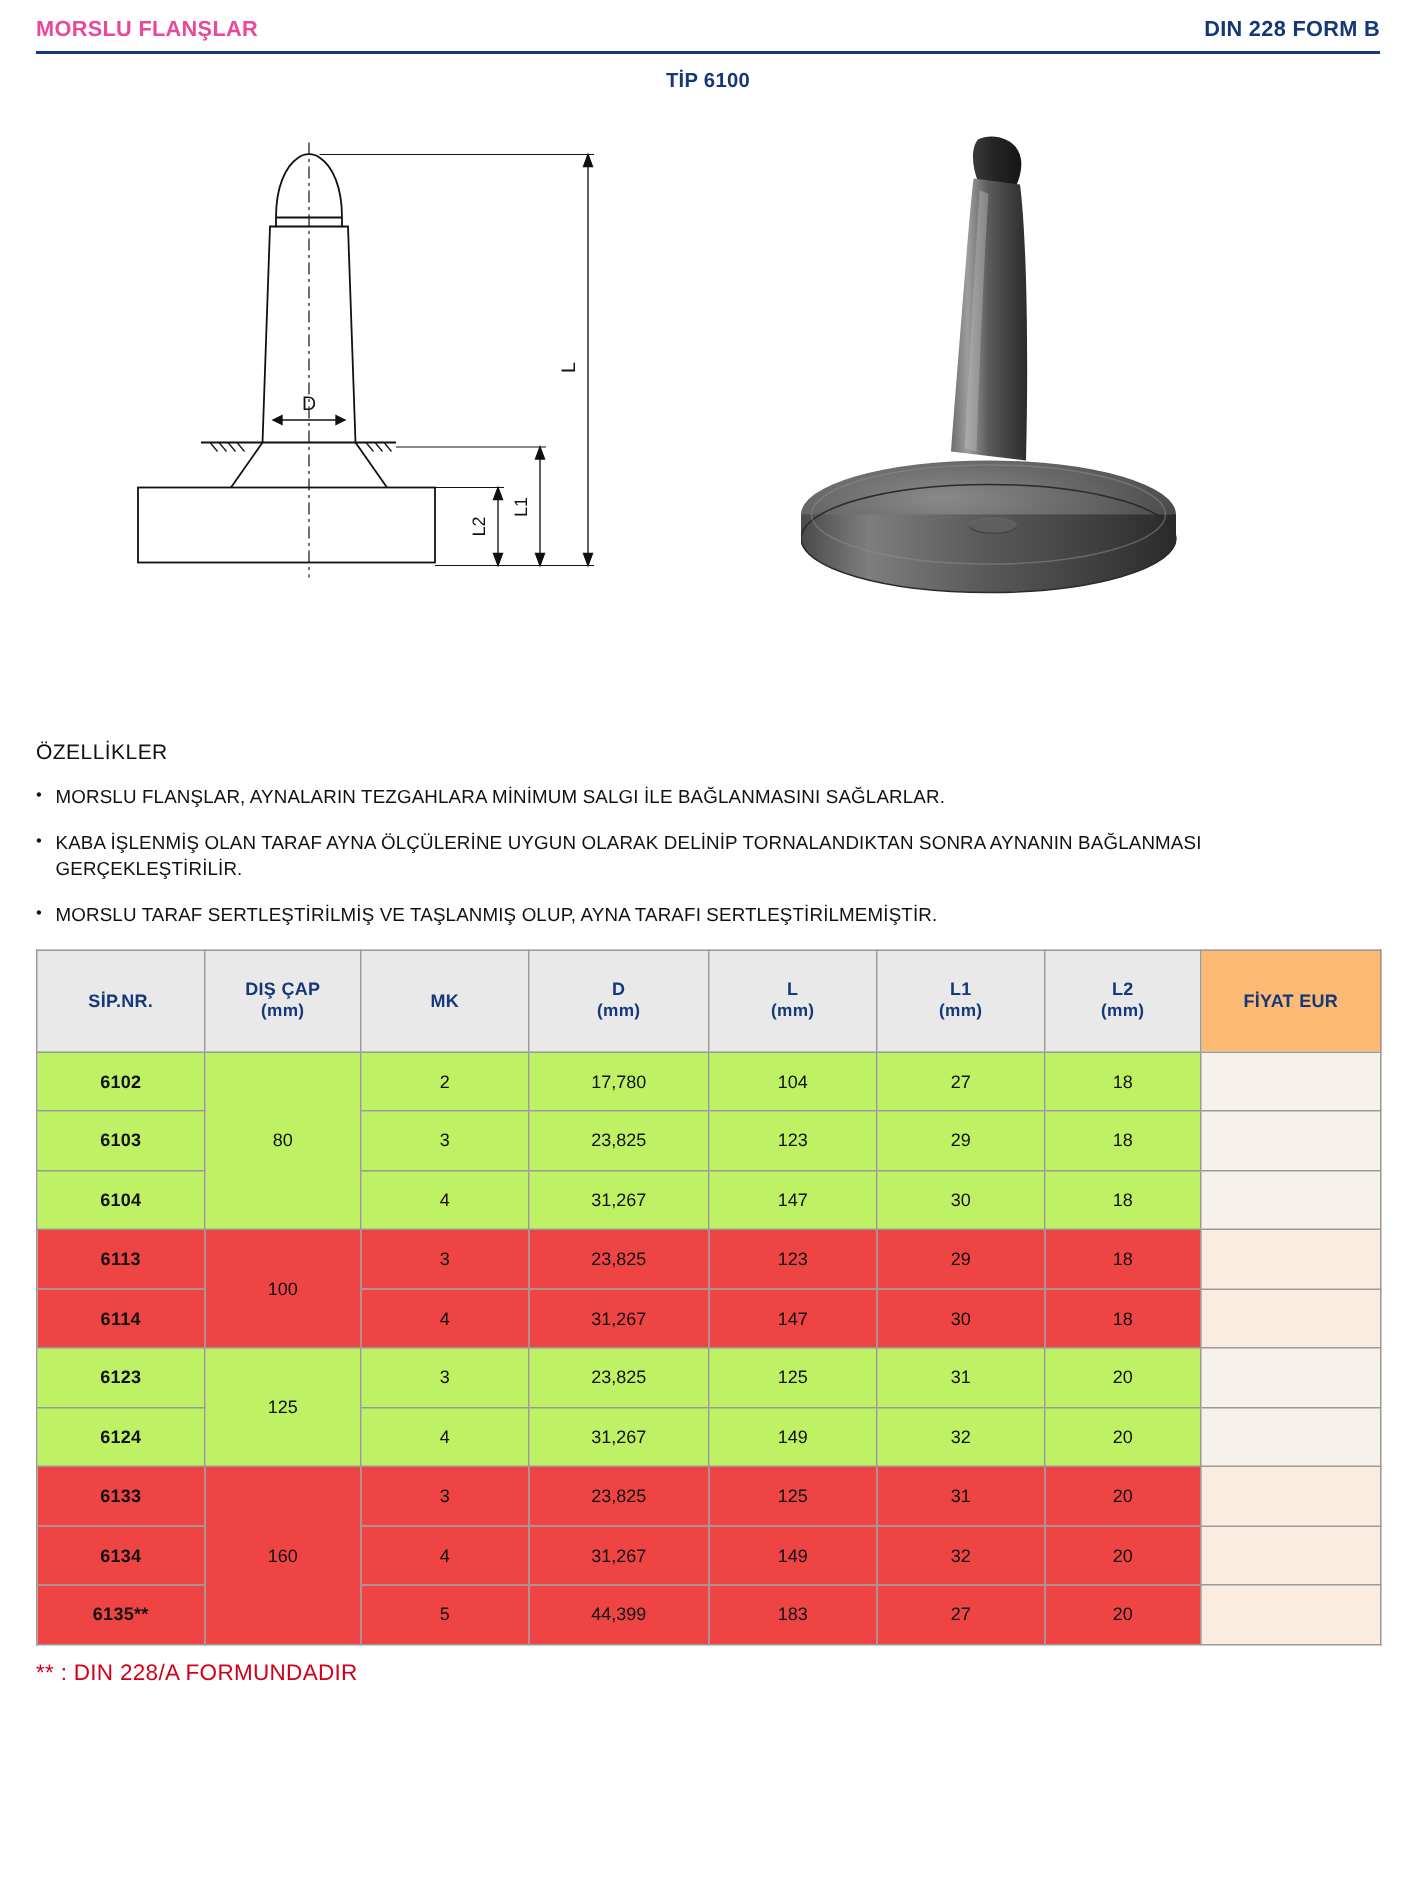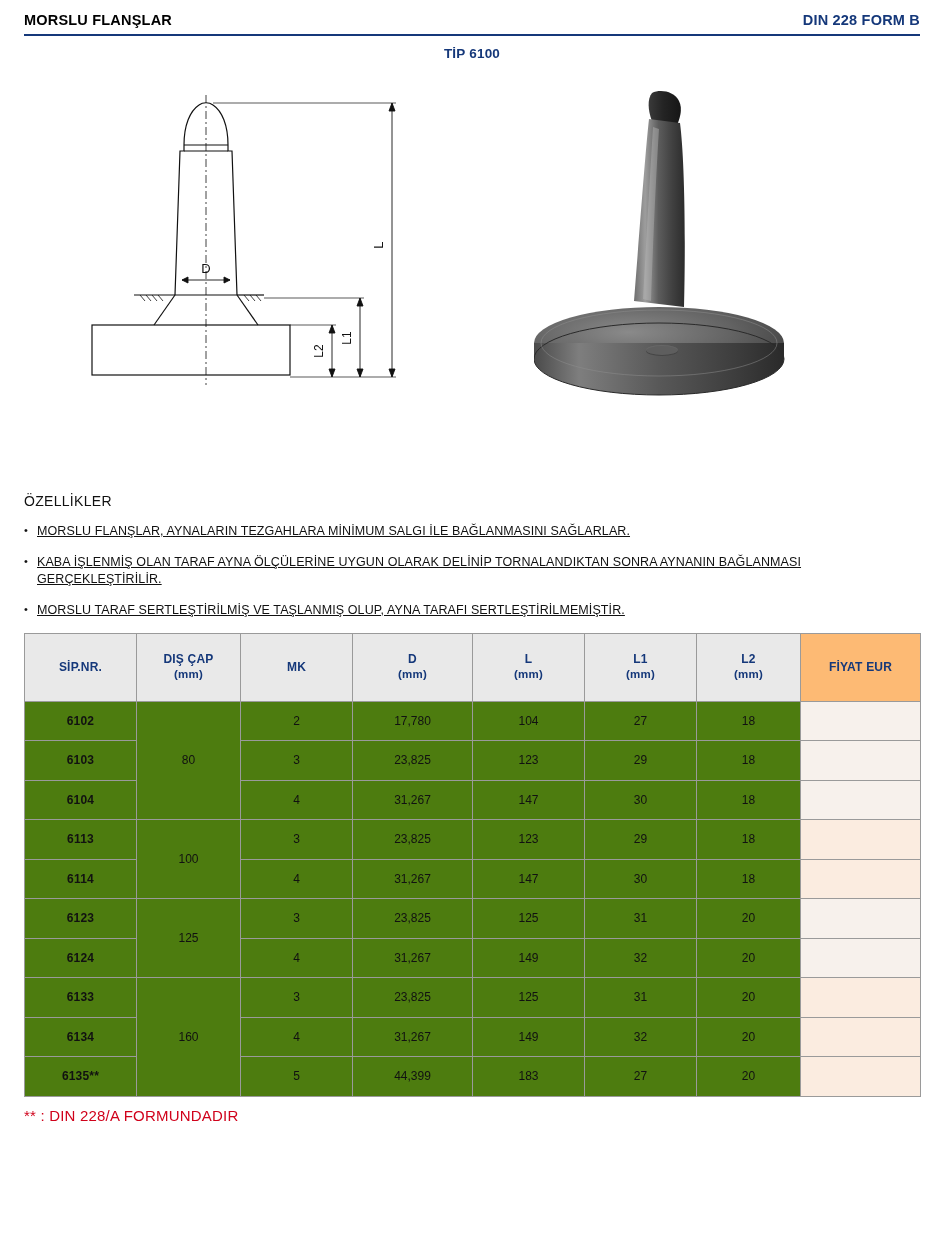--- a/index.html
+++ b/index.html
@@ -20,21 +20,21 @@
   .header {
     display: flex;
     align-items: center;
     justify-content: space-between;
     padding: 12px 0 6px 0;
   }
   .header-left {
     font-size: 14.5px;
     font-weight: bold;
     letter-spacing: 0.2px;
-    color: #000000;
+    color: #ec4899;
   }
   .header-right {
     font-size: 14.5px;
     font-weight: bold;
     letter-spacing: 0.2px;
     color: #15387a;
   }
   .header-rule {
     height: 2px;
     background: #15387a;
@@ -88,21 +88,21 @@
     margin-bottom: 14px;
     color: #111;
     letter-spacing: 0.1px;
   }
   .spec-bullet {
     width: 13px;
     flex: 0 0 13px;
     font-size: 11px;
     line-height: 1.45;
   }
-  .spec-text { flex: 1 1 auto; max-width: 830px; text-decoration: underline; }
+  .spec-text { flex: 1 1 auto; max-width: 830px; }
 
   
   table.data {
     border-collapse: collapse;
     width: 896px;
     margin-top: 14px;
     table-layout: fixed;
   }
   table.data th, table.data td {
     border: 1px solid #9a9a9a;
@@ -130,22 +130,22 @@
   table.data td {
     height: 39.5px;
     font-size: 12px;
     color: #111;
   }
   td.sip {
     font-weight: bold;
     font-size: 12.5px;
     letter-spacing: 0.2px;
   }
-  tr.band-a td { background: #4d7c0f; }
-  tr.band-b td { background: #4d7c0f; }
+  tr.band-a td { background: #bef264; }
+  tr.band-b td { background: #ef4444; }
   tr.band-a td.cap, tr.band-b td.cap { }
   td.price-cell { background: #fbece0 !important; }
   tr.band-a td.price-cell { background: #f7f1ec !important; }
 
   
   .footnote {
     margin-top: 10px;
     font-size: 15px;
     font-weight: normal;
     color: #d0021b;

